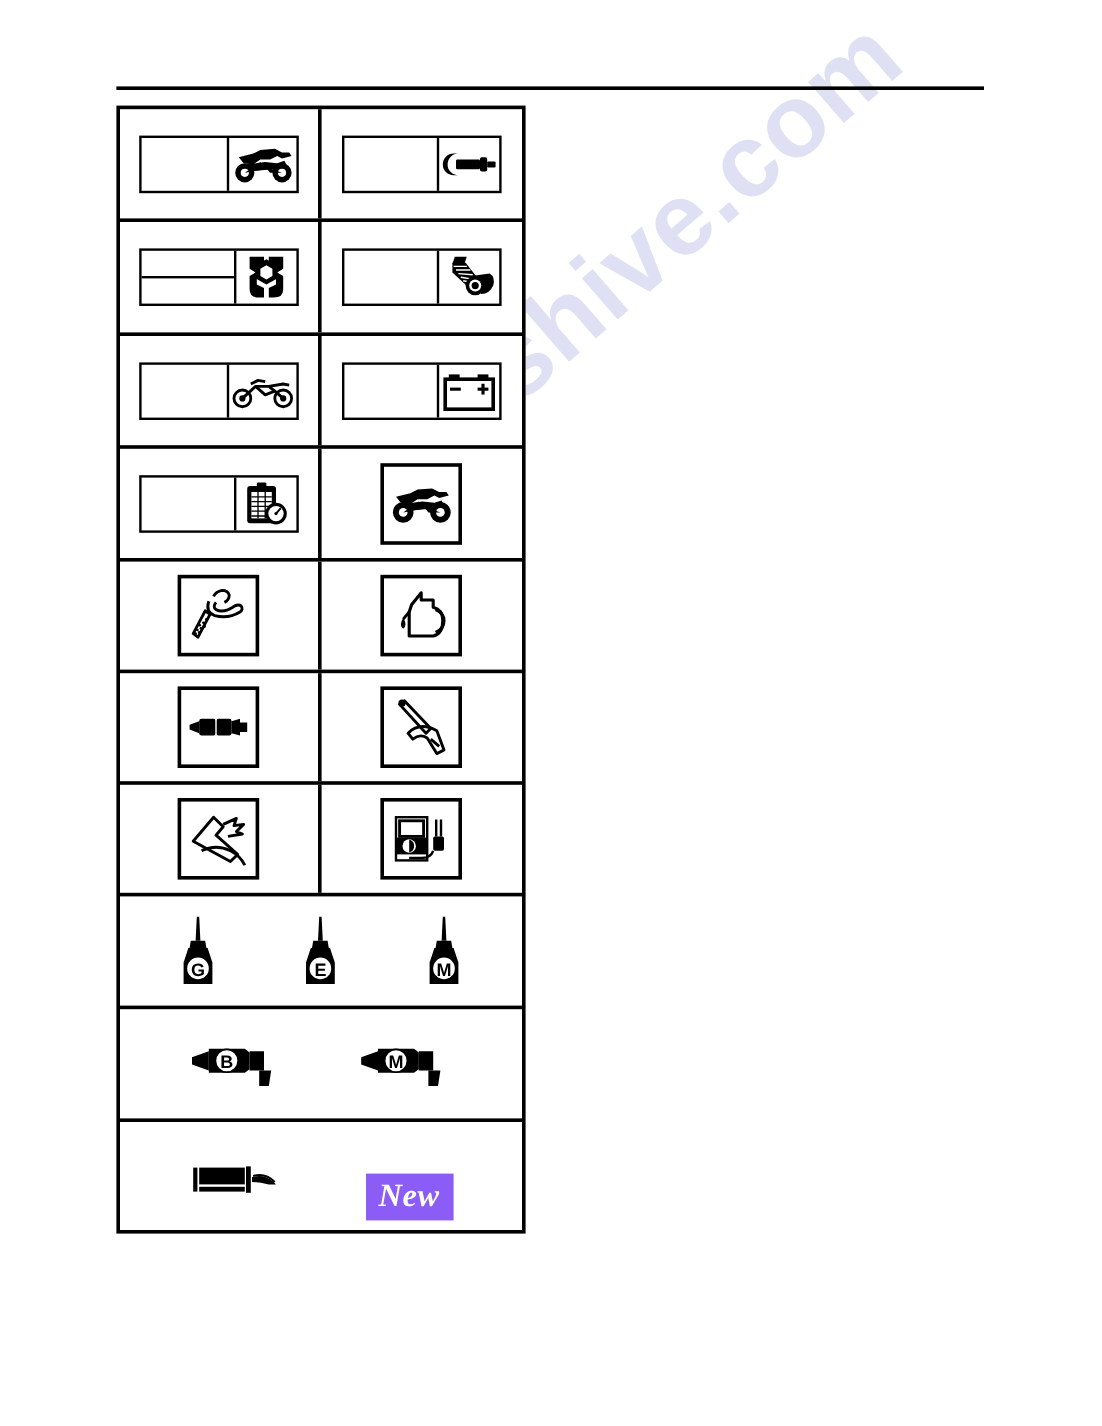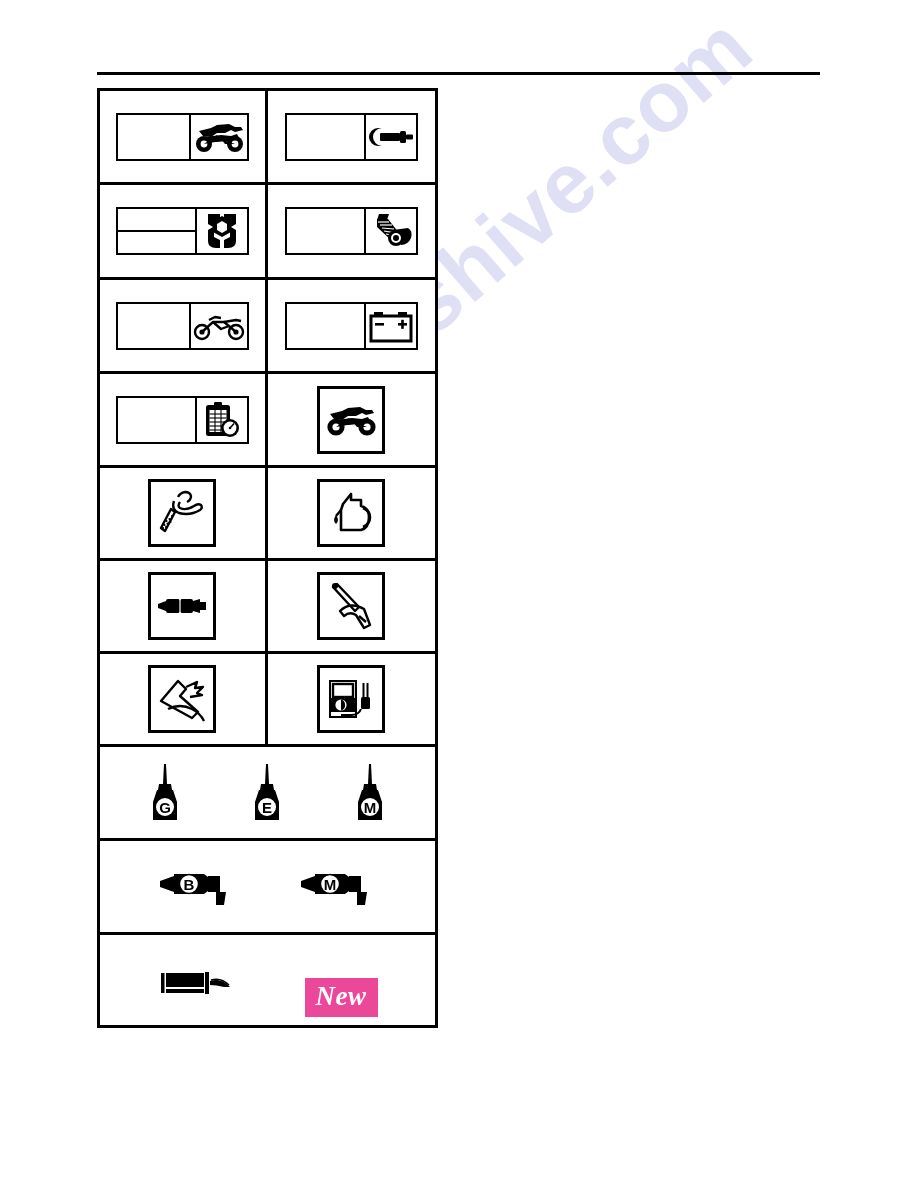--- a/index.html
+++ b/index.html
@@ -149,21 +149,21 @@
     padding: 0 14px;
     box-sizing: border-box;
   }
   .icon-strip.two {
     justify-content: space-around;
     padding: 0 26px;
   }
 
   
   .new-badge {
-    background: #ec4899;
+    background: #8b5cf6;
     color: #fff;
     font-family: "Liberation Serif", serif;
     font-style: italic;
     font-weight: 700;
     font-size: 27px;
     line-height: 1;
     padding: 5px 11px 7px 11px;
     letter-spacing: 0.5px;
     margin-top: 28px;
   }

